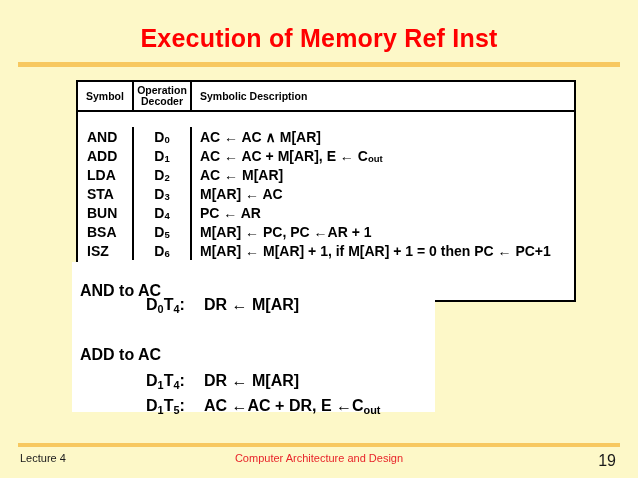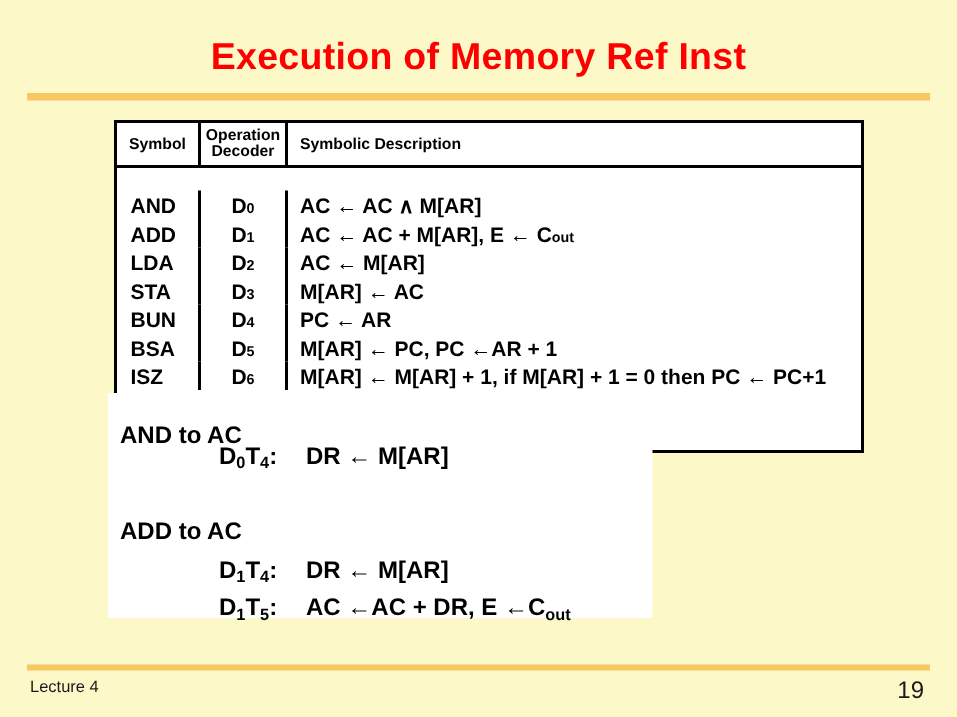--- a/index.html
+++ b/index.html
@@ -287,15 +287,16 @@
       <span class="m-lbl"><span>D</span><sub>1</sub><span>T</span><sub>4</sub><span>:</span></span><span>DR ← M[AR]</span>
     </div>
 
     <div class="micro-line m-ind" style="top:135px;">
       <span class="m-lbl"><span>D</span><sub>1</sub><span>T</span><sub>5</sub><span>:</span></span><span>AC ←AC + DR, E ←C</span><sub>out</sub>
     </div>
   </div>
 
   <div class="footer-rule"></div>
   <div class="footer-left">Lecture 4</div>
+  <div class="footer-center">Computer Architecture and Design</div>
   <div class="footer-right">19</div>
 
 </div>
 
 </body></html>

